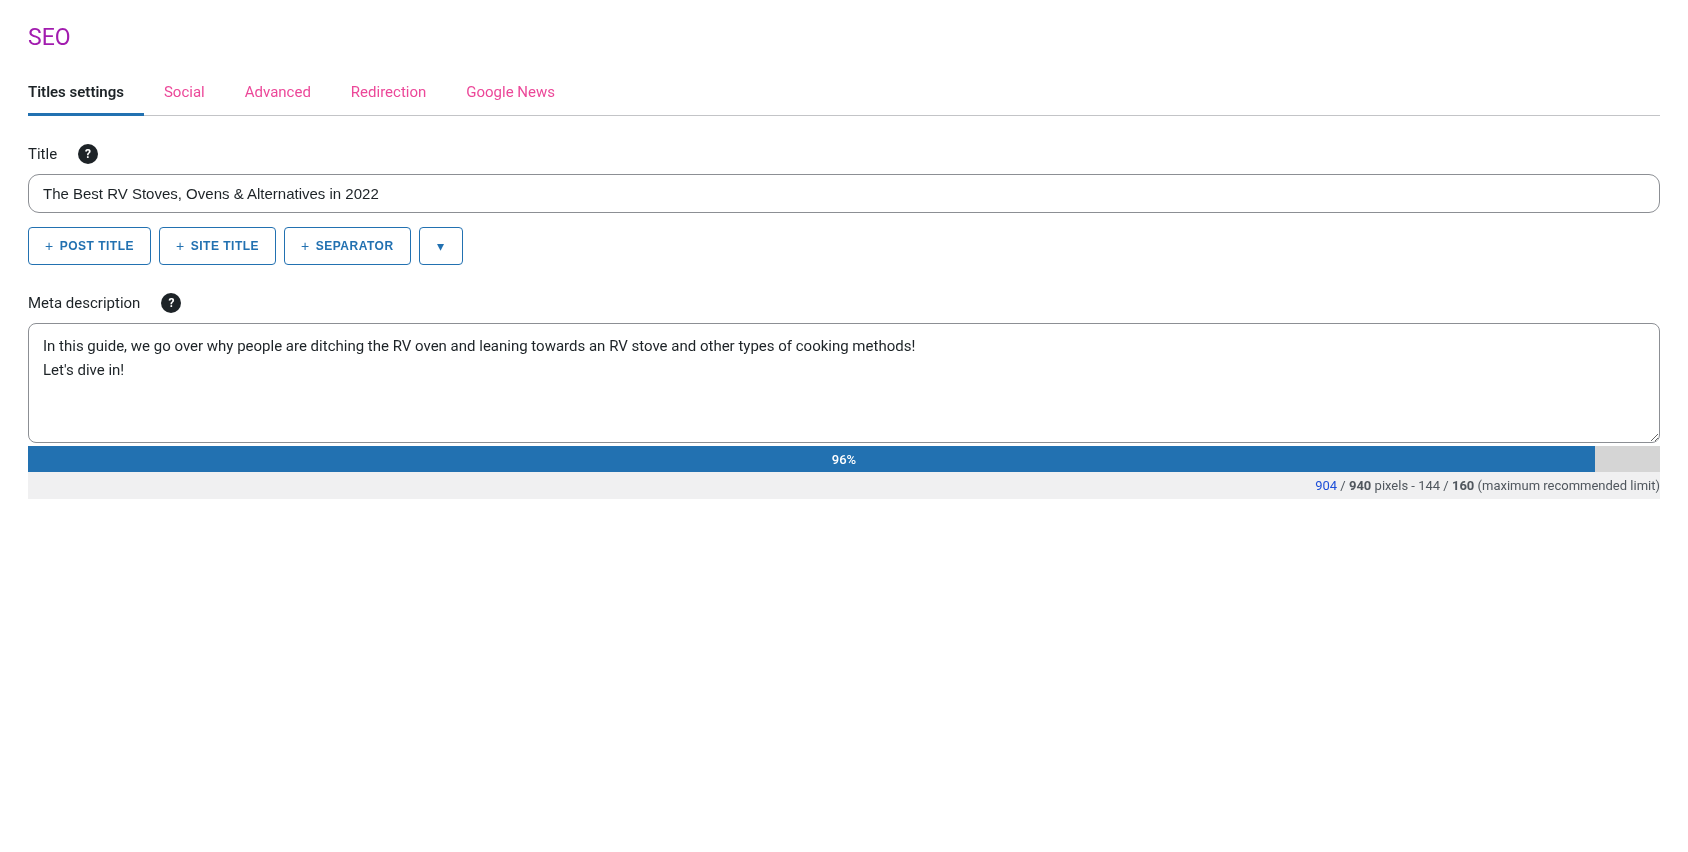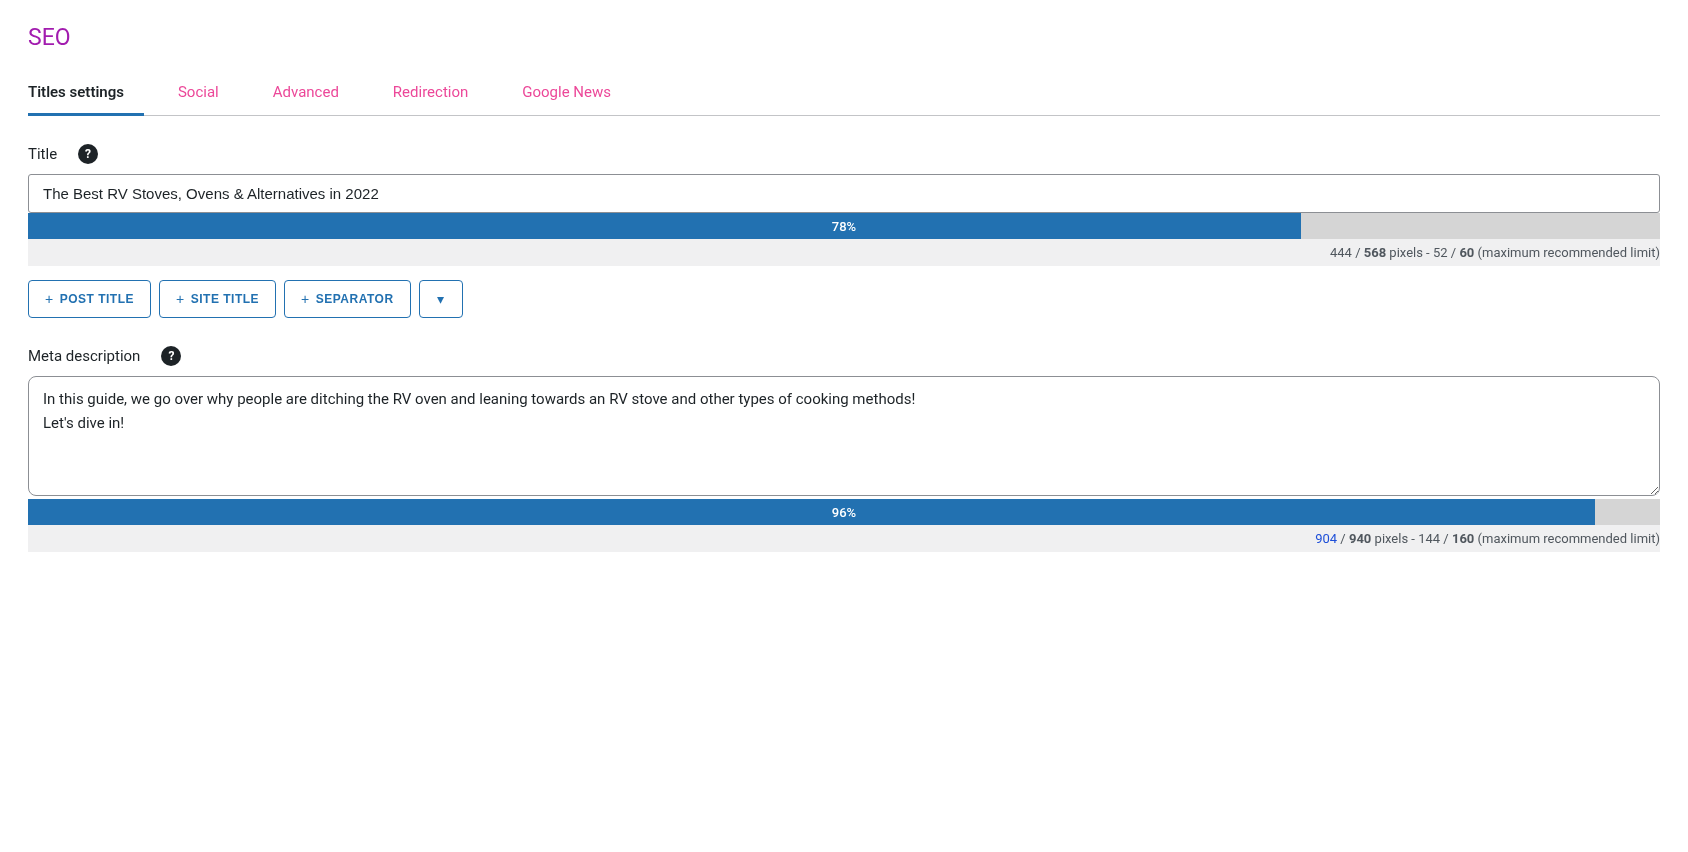--- a/index.html
+++ b/index.html
@@ -24,21 +24,21 @@
 
     .page-title {
       font-size: 23px;
       font-weight: 400;
       color: #a21caf;
       margin-bottom: 20px;
     }
 
     .tabs-bar {
       display: flex;
-      gap: 14px;
+      gap: 0;
       border-bottom: 1px solid #c3c4c7;
       margin-bottom: 28px;
     }
 
     .tab-item {
       padding: 12px 20px;
       font-size: 15px;
       color: #ec4899;
       cursor: pointer;
       border-bottom: 3px solid transparent;
@@ -84,21 +84,21 @@
       font-weight: 700;
       cursor: pointer;
       flex-shrink: 0;
     }
 
     .title-input {
       width: 100%;
       padding: 10px 14px;
       font-size: 15px;
       border: 1px solid #8c8f94;
-      border-radius: 3px;
+      border-radius: 11px;
       outline: none;
       color: #1d2327;
       background: #fff;
     }
 
     .progress-bar-container {
       width: 100%;
       background: #d5d5d5;
       height: 26px;
       border-radius: 0;
@@ -226,38 +226,20 @@
   </nav>
 
   <div class="section">
     <div class="field-label">
       <span>Title</span>
       <span class="help-icon">?</span>
     </div>
 
     <input type="text" class="title-input" value="The Best RV Stoves, Ovens &amp; Alternatives in 2022" style="">
 
-    <div class="progress-section">
-      <div class="progress-bar-container">
-        <div class="progress-bar-fill high" style="width: 78%">
-        </div>
-        <span class="progress-label">78%</span>
-      </div>
-      <div class="pixel-info">
-        <span>444</span>
-        <span> / </span>
-        <span class="bold">568</span>
-        <span> pixels - </span>
-        <span>52</span>
-        <span> / </span>
-        <span class="bold">60</span>
-        <span> </span>
-        <span>(maximum recommended limit)</span>
-      </div>
-    </div>
 
     
     <div class="button-row">
       <button class="tag-button">
         <span class="plus">+</span>
         <span>POST TITLE</span>
       </button>
       <button class="tag-button">
         <span class="plus">+</span>
         <span>SITE TITLE</span>

